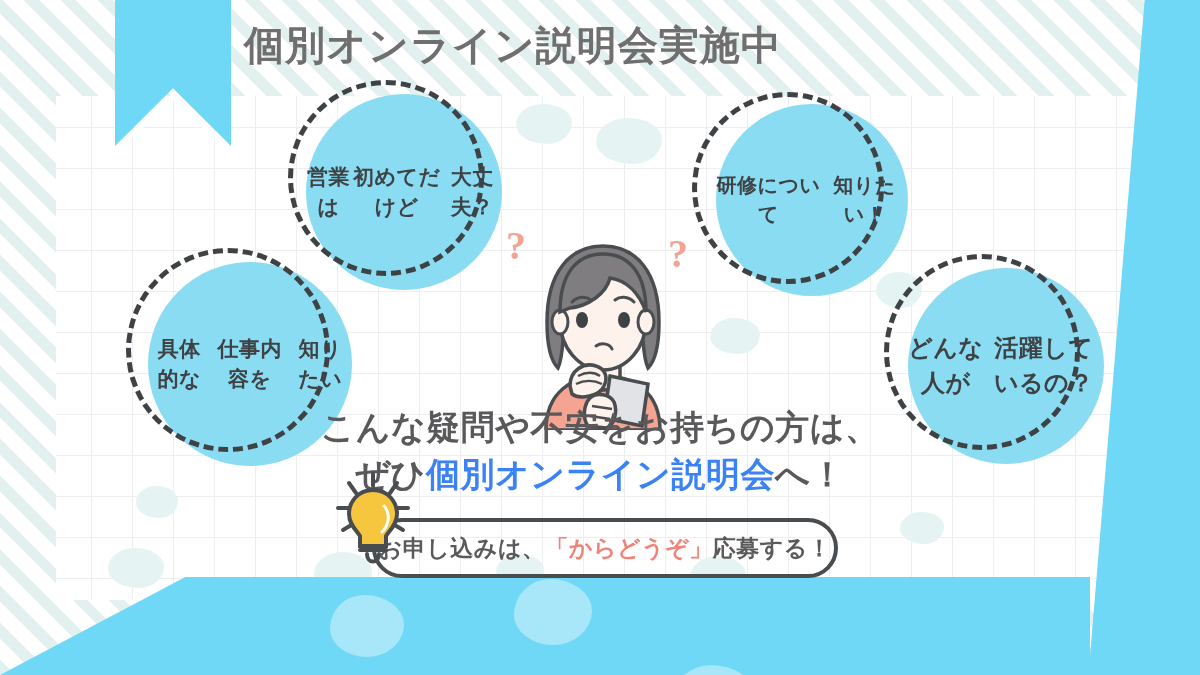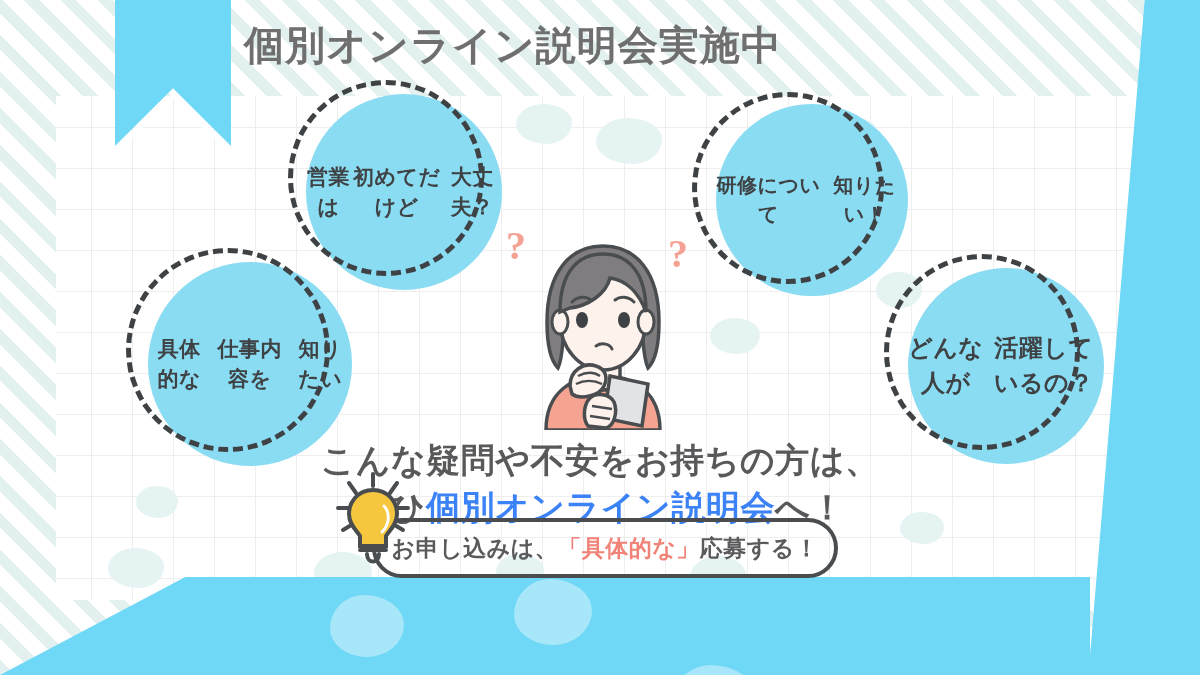--- a/index.html
+++ b/index.html
@@ -142,21 +142,21 @@
     font-size:40px;
     font-weight:bold;
     font-family:"Liberation Serif",serif;
   }
   #qmark-left { left:506px; top:222px; }
   #qmark-right{ left:668px; top:230px; }
 
   
   .msg{
     position:absolute;
-    left:0; top:437px;
+    left:0; top:404px;
     width:1200px;
     text-align:center;
     color:#59595b;
     font-size:34px;
     font-weight:bold;
     line-height:1.38;
     letter-spacing:0.5px;
     z-index:5;
   }
   .msg .hl{ color:#3b82f6; }
@@ -304,21 +304,21 @@
 
   <div class="msg">
     <div>こんな疑問や不安をお持ちの方は、</div>
     <div>
       <span>ぜひ</span><span class="hl">個別オンライン説明会</span><span>へ！</span>
     </div>
   </div>
 
   <div class="pill">
     <div class="pill-txt">
-      <span>お申し込みは、</span><span class="apply">「具体的な」</span><span>応募する！</span>
+      <span>お申し込みは、</span><span class="apply">「からどうぞ」</span><span>応募する！</span>
     </div>
   </div>
 
   <div class="bulb">
     <svg width="74" height="96" viewBox="0 0 74 96">
 
       <g stroke="#4a4d4f" stroke-width="4" stroke-linecap="round">
         <line x1="37" y1="2" x2="37" y2="14"></line>
         <line x1="13" y1="11" x2="20" y2="21"></line>
         <line x1="61" y1="11" x2="54" y2="21"></line>

